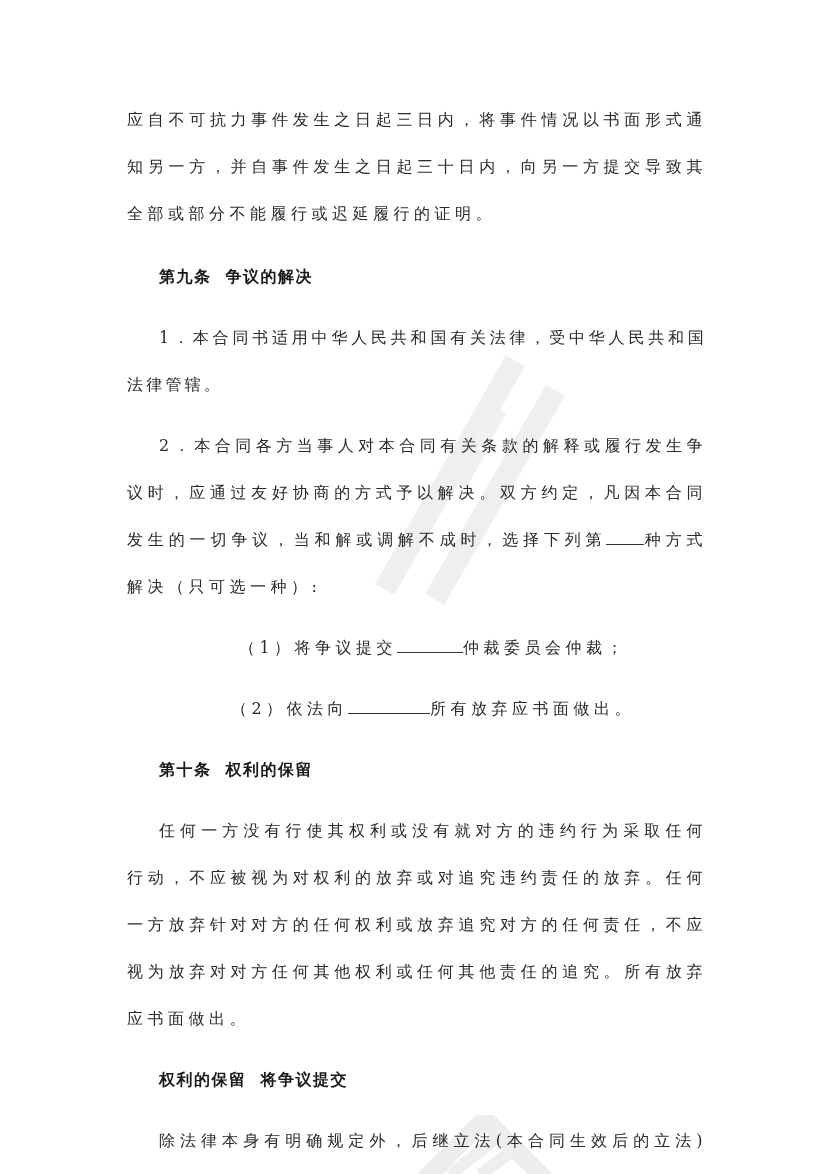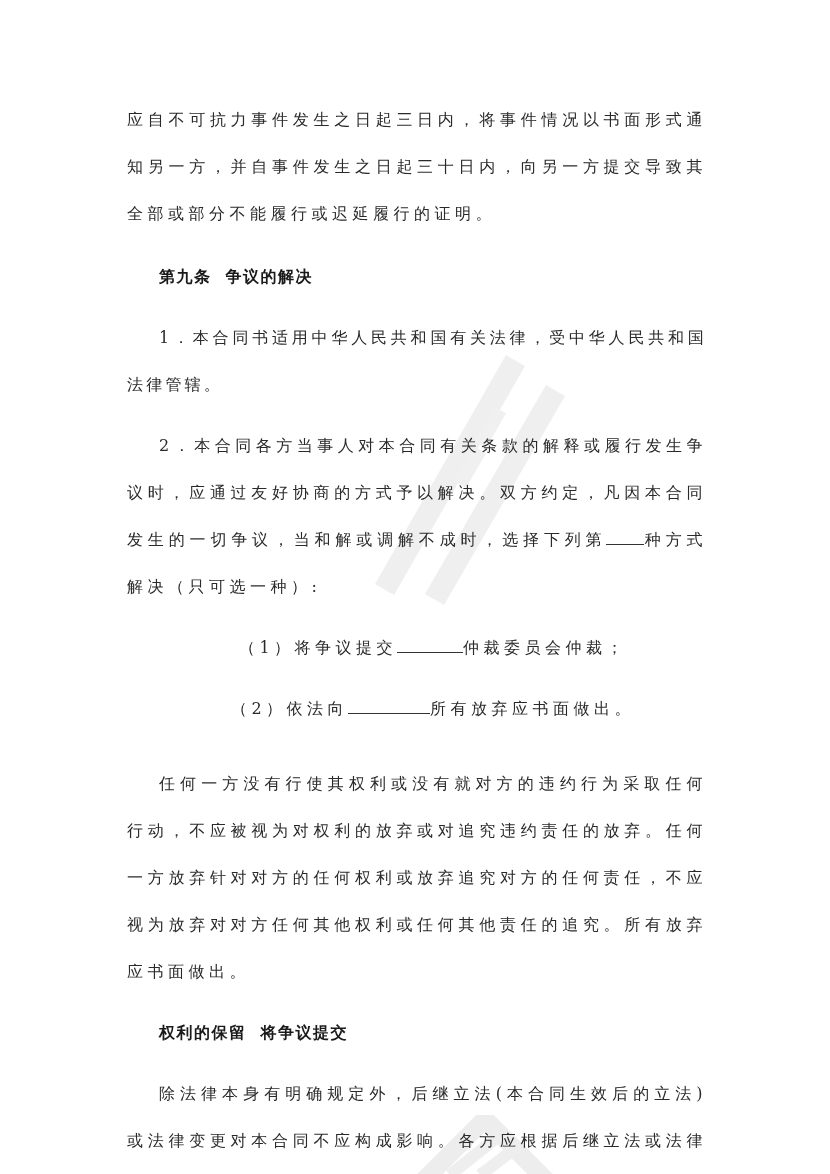--- a/index.html
+++ b/index.html
@@ -57,20 +57,23 @@
   <div class="gap-m"></div>
   <p class="item">
     <span>（1）将争议提交</span><span class="blank" style="width:66px;"></span><span>仲裁委员会仲裁；</span>
   </p>
   <div class="gap-m"></div>
   <p class="item">
     <span>（2）依法向</span><span class="blank" style="width:82px;"></span><span>所有放弃应书面做出。</span>
   </p>
   <div class="gap-m"></div>
 
+  <p class="heading">
+    <span class="num">第十条</span><span>权利的保留</span>
+  </p>
   <div class="gap-m"></div>
   <p class="p indent">任何一方没有行使其权利或没有就对方的违约行为采取任何行动，不应被视为对权利的放弃或对追究违约责任的放弃。任何一方放弃针对对方的任何权利或放弃追究对方的任何责任，不应视为放弃对对方任何其他权利或任何其他责任的追究。所有放弃应书面做出。</p>
   <div class="gap-m"></div>
 
   <p class="heading">
     <span class="num">权利的保留</span><span>将争议提交</span>
   </p>
   <div class="gap-m"></div>
   <p class="p indent">除法律本身有明确规定外，后继立法(本合同生效后的立法)或法律变更对本合同不应构成影响。各方应根据后继立法或法律变更，经协商一致对本合同进行修改或补充，但应采取书面形式。</p>
 

